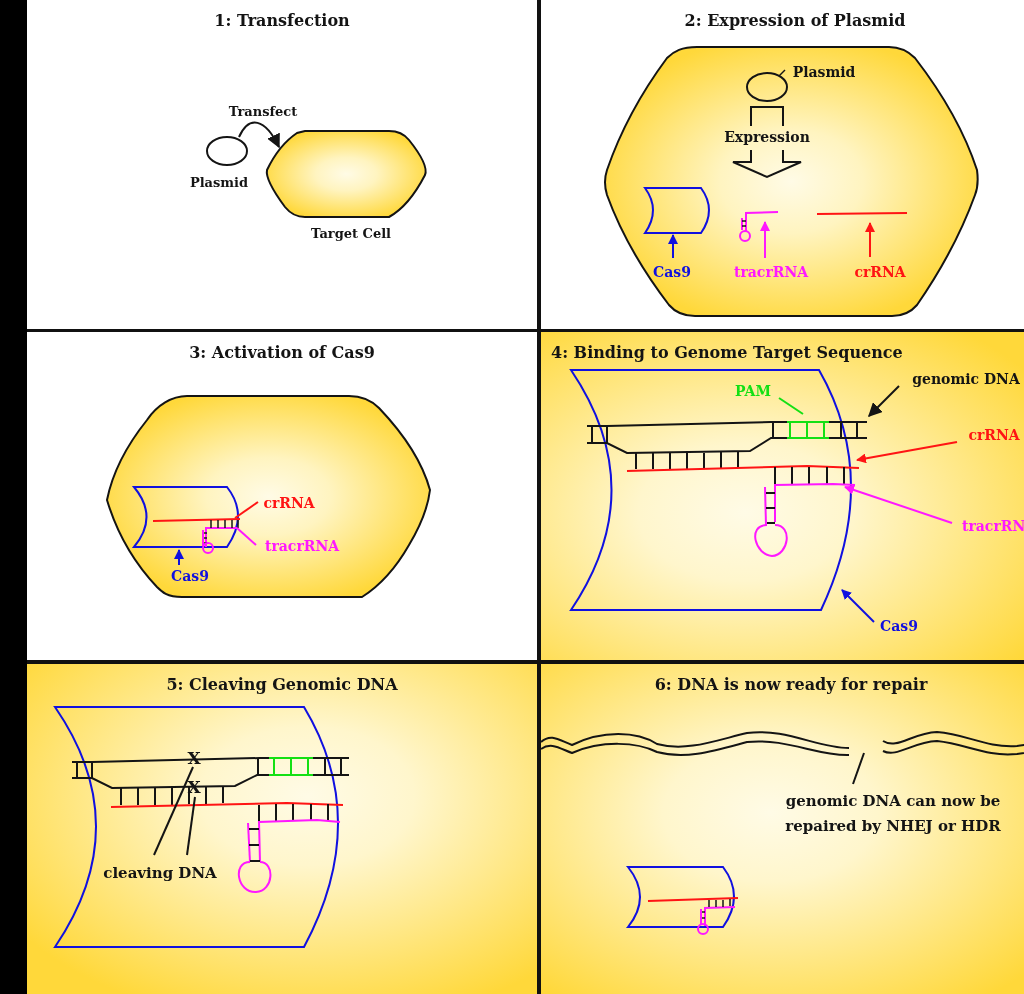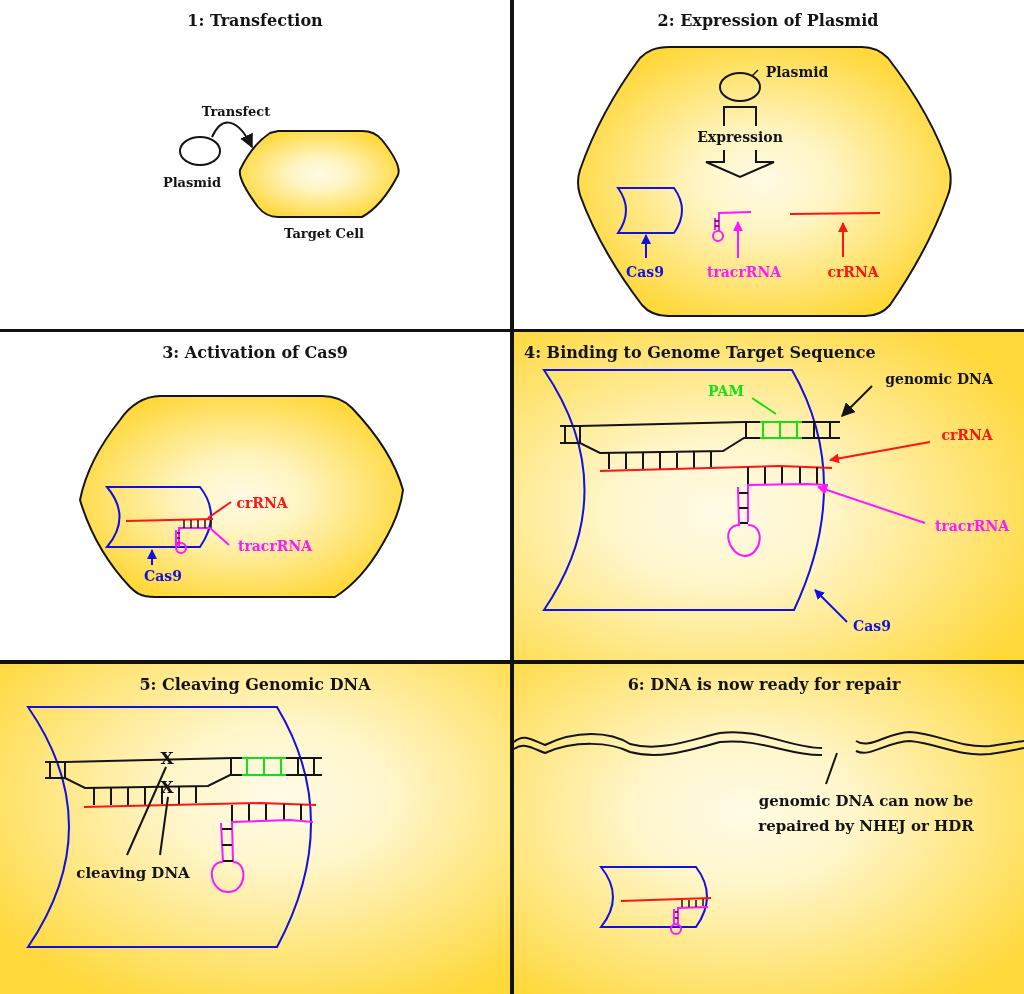--- a/index.html
+++ b/index.html
@@ -1,17 +1,17 @@
 <!DOCTYPE html>
 <html><head>
 <meta charset="utf-8">
 <style>
   html, body { margin:0; padding:0; background:#000; }
   body { width:1024px; height:994px; overflow:hidden; }
-  #stage { position:relative; width:875px; height:994px; background:#22c55e; }
+  #stage { position:relative; width:875px; height:994px; background:#22c55e;margin-left:27px; }
   svg { display:block; }
   .title { font-family:"DejaVu Serif", serif; font-weight:bold; font-size:16px; fill:#141414; }
   .lbl { font-family:"DejaVu Serif", serif; font-weight:bold; font-size:14px; }
   .lbl-s { font-family:"DejaVu Serif", serif; font-weight:bold; font-size:13px; }
   .blk { fill:#141414; }
   .cas { fill:#1010e0; }
   .trac { fill:#ff18ff; }
   .cr { fill:#ff1414; }
   .pam { fill:#14e014; }
 </style>

